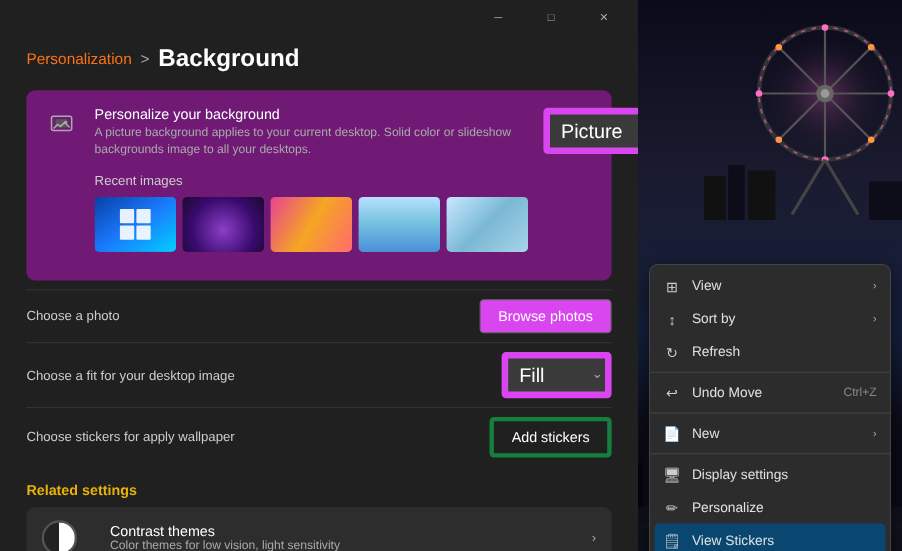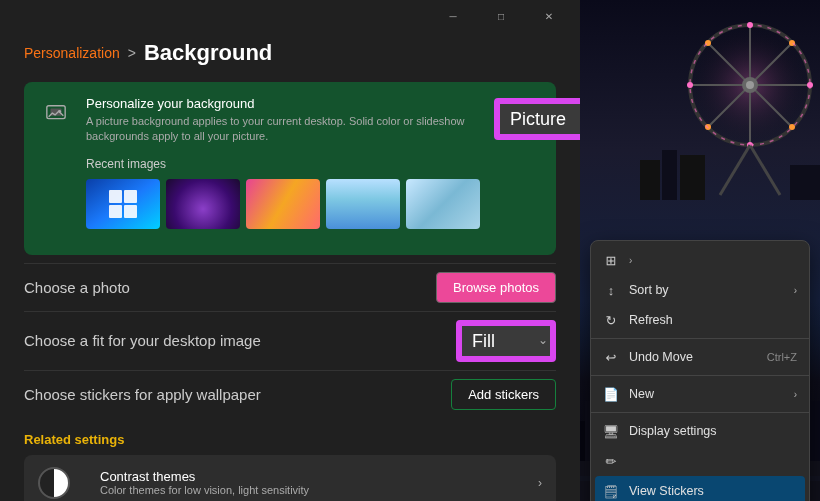--- a/index.html
+++ b/index.html
@@ -65,21 +65,21 @@
       color: #fff;
     }
 
     
     .content {
       padding: 0 24px;
     }
 
     
     .section-card {
-      background: #14532d;
+      background: #701a75;
       border-radius: 8px;
       padding: 14px 16px;
       margin-bottom: 8px;
       display: flex;
       align-items: flex-start;
       gap: 14px;
     }
     .section-icon {
       width: 32px;
       height: 32px;
@@ -183,35 +183,35 @@
 
     
     .setting-row {
       display: flex;
       align-items: center;
       justify-content: space-between;
       padding: 8px 0;
       border-top: 1px solid #333;
     }
     .setting-row-label {
-      font-size: 15px;
+      font-size: 12px;
       color: #ccc;
     }
     .btn-secondary {
-      background: #ec4899;
+      background: #d946ef;
       border: 1px solid #666;
       border-radius: 4px;
       color: #fff;
       font-size: 13px;
       padding: 7px 16px;
       cursor: pointer;
     }
     .btn-outline {
       background: transparent;
-      border: 1px solid #15803d;
+      border: 4px solid #15803d;
       border-radius: 4px;
       color: #fff;
       font-size: 13px;
       padding: 7px 16px;
       cursor: pointer;
     }
 
     
     .related-title {
       font-size: 13px;
@@ -365,21 +365,21 @@
       <div class="section-icon">
         <svg viewBox="0 0 24 24" fill="none" stroke="#aaa" stroke-width="1.5">
           <rect x="2" y="3" width="20" height="14" rx="2"></rect>
           <rect x="6" y="6" width="12" height="8" rx="1" fill="#555" stroke="none"></rect>
           <circle cx="16" cy="9" r="1.5" fill="#aaa" stroke="none"></circle>
           <polyline points="4,15 8,11 11,13 15,9 20,14" stroke="#aaa" stroke-width="1.5" fill="none"></polyline>
         </svg>
       </div>
       <div class="section-text">
         <div class="section-title">Personalize your background</div>
-        <div class="section-desc">A picture background applies to your current desktop. Solid color or slideshow backgrounds apply to all your picture.</div>
+        <div class="section-desc">A picture background applies to your current desktop. Solid color or slideshow backgrounds image to all your desktops.</div>
 
         <div class="recent-label">Recent images</div>
         <div class="images-row">
           <div class="thumb">
             <div class="thumb-1-inner">
               <div class="win-logo">
                 <div></div>
                   <div></div>
                   <div></div>
                   <div></div>
@@ -509,20 +509,21 @@
         <rect x="176" y="98" width="4" height="3" fill="#ffdd44" opacity="0.4"></rect>
 
         <rect x="0" y="175" width="240" height="5" fill="#1a3366" opacity="0.4"></rect>
       </svg>
     </div>
 
     <div class="context-menu">
 
       <div class="menu-item">
         <span class="menu-icon">⊞</span>
+        <span class="menu-label">View</span>
         <span class="menu-arrow">›</span>
       </div>
 
       <div class="menu-item">
         <span class="menu-icon">↕</span>
         <span class="menu-label">Sort by</span>
         <span class="menu-arrow">›</span>
       </div>
 
       <div class="menu-item">
@@ -548,20 +549,21 @@
 
       <div class="menu-divider"></div>
 
       <div class="menu-item">
         <span class="menu-icon">🖥</span>
         <span class="menu-label">Display settings</span>
       </div>
 
       <div class="menu-item">
         <span class="menu-icon">✏</span>
+        <span class="menu-label">Personalize</span>
       </div>
 
       <div class="menu-item highlighted">
         <span class="menu-icon">🗒</span>
         <span class="menu-label">View Stickers</span>
       </div>
 
     </div>
 
     <div class="taskbar-area"></div>

